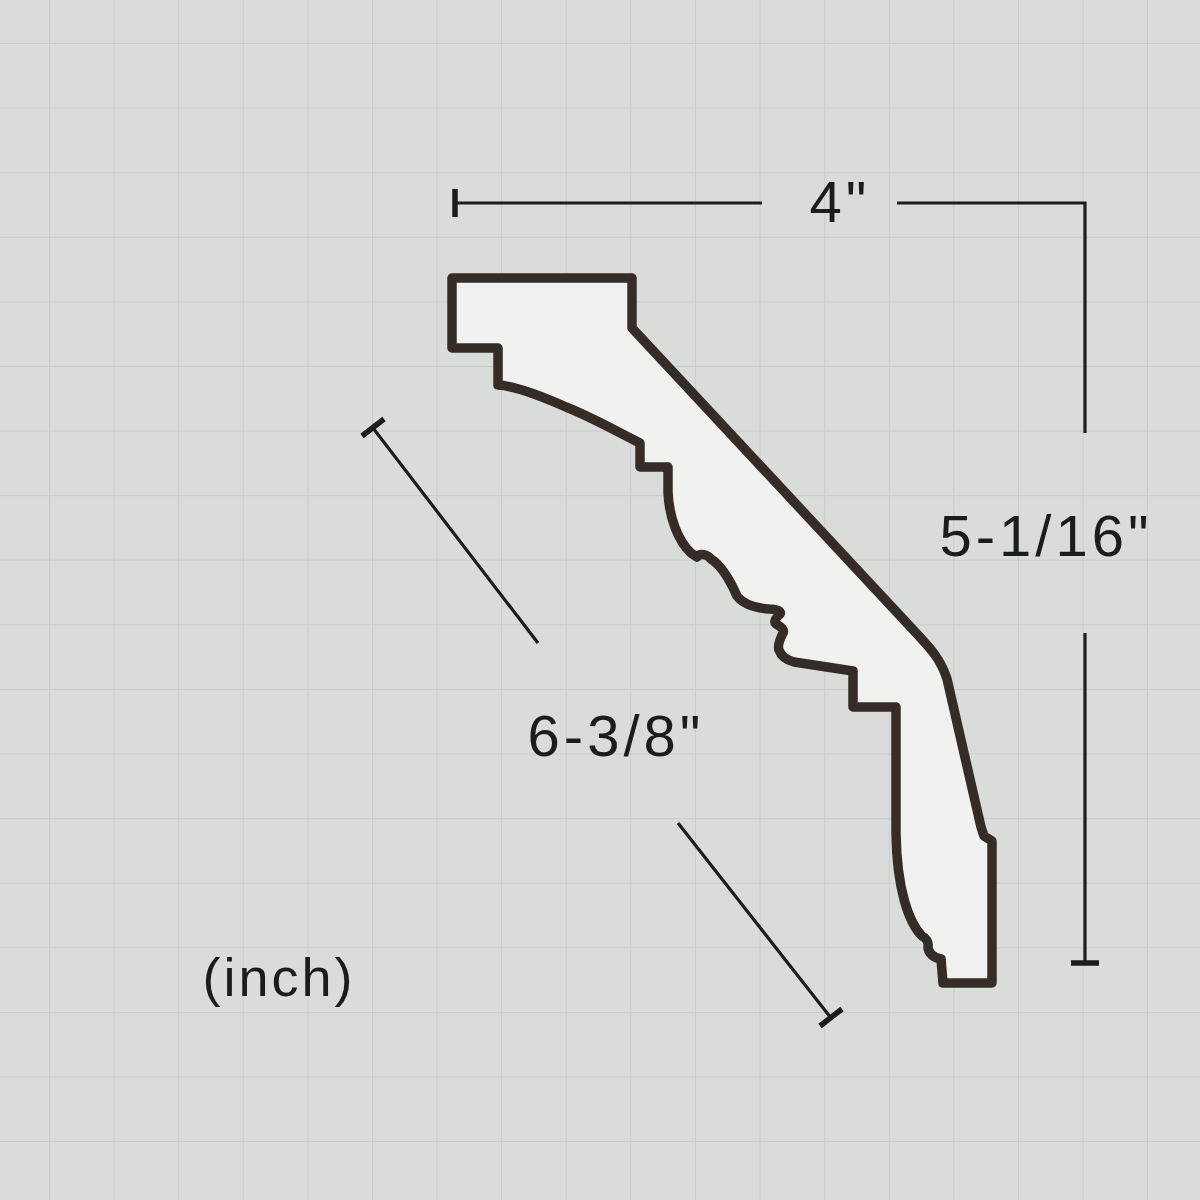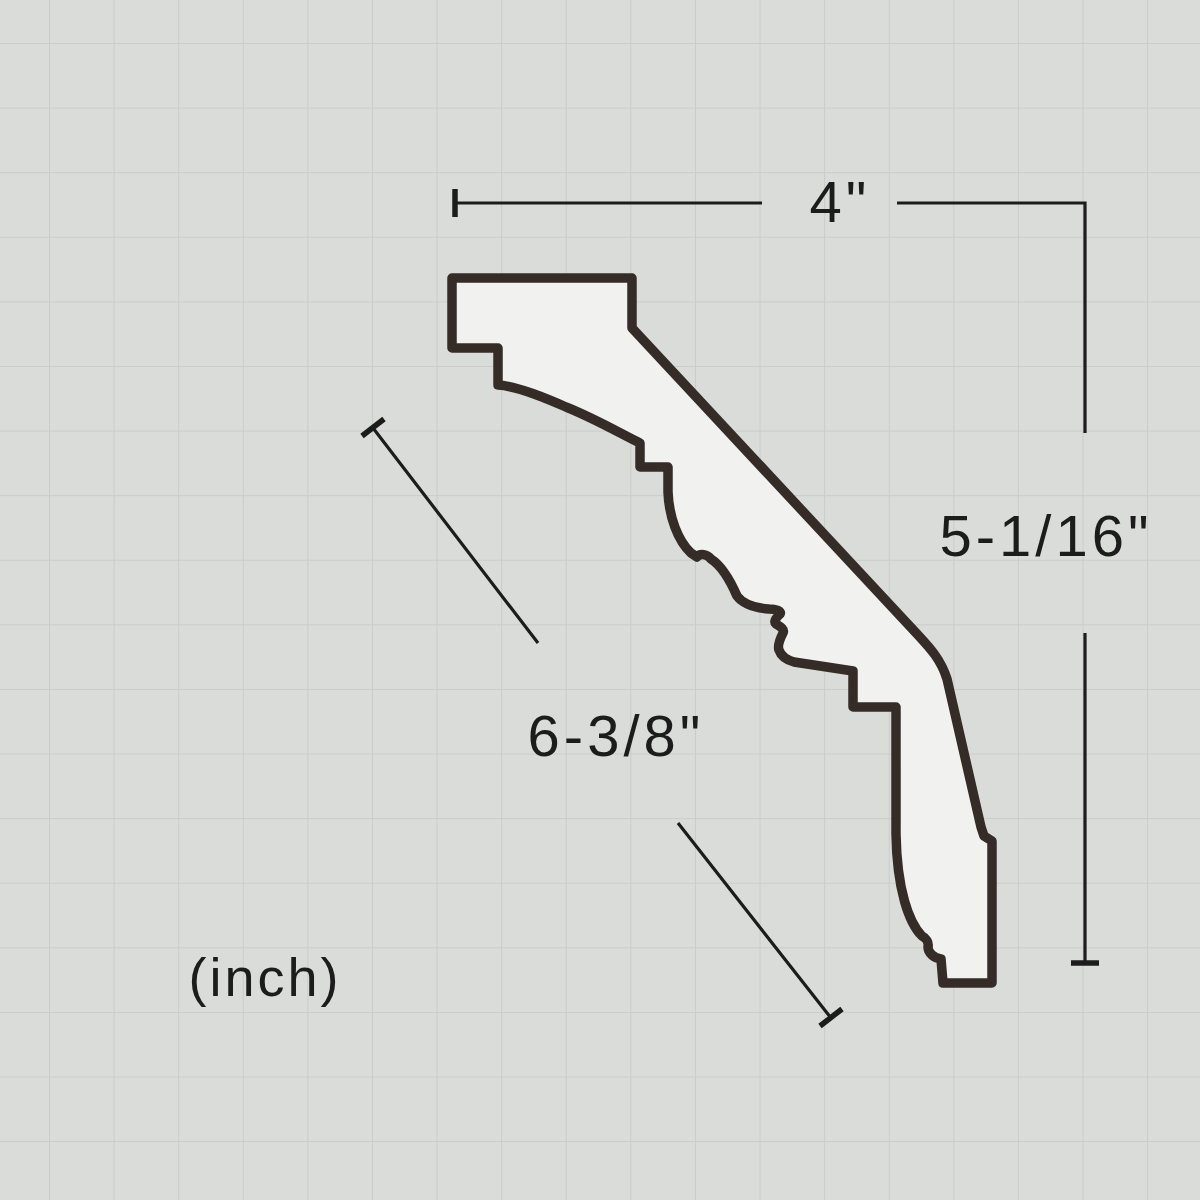--- a/index.html
+++ b/index.html
@@ -55,21 +55,21 @@
     letter-spacing:4px;
     white-space:nowrap;
     line-height:1;
   }
   .dim-label.width-label{left:840px;top:202px;}
   .dim-label.height-label{left:1046px;top:536px;}
   .dim-label.diagonal-label{left:616px;top:736px;}
   .units-label{
     position:absolute;
     transform:translate(-50%,-50%);
-    left:265px;top:977px;
+    left:279px;top:977px;
     color:var(--dimension-color);
     font-size:54px;
     letter-spacing:3px;
     white-space:nowrap;
     line-height:1;
   }
 </style>
 </head>
 <body>
 

